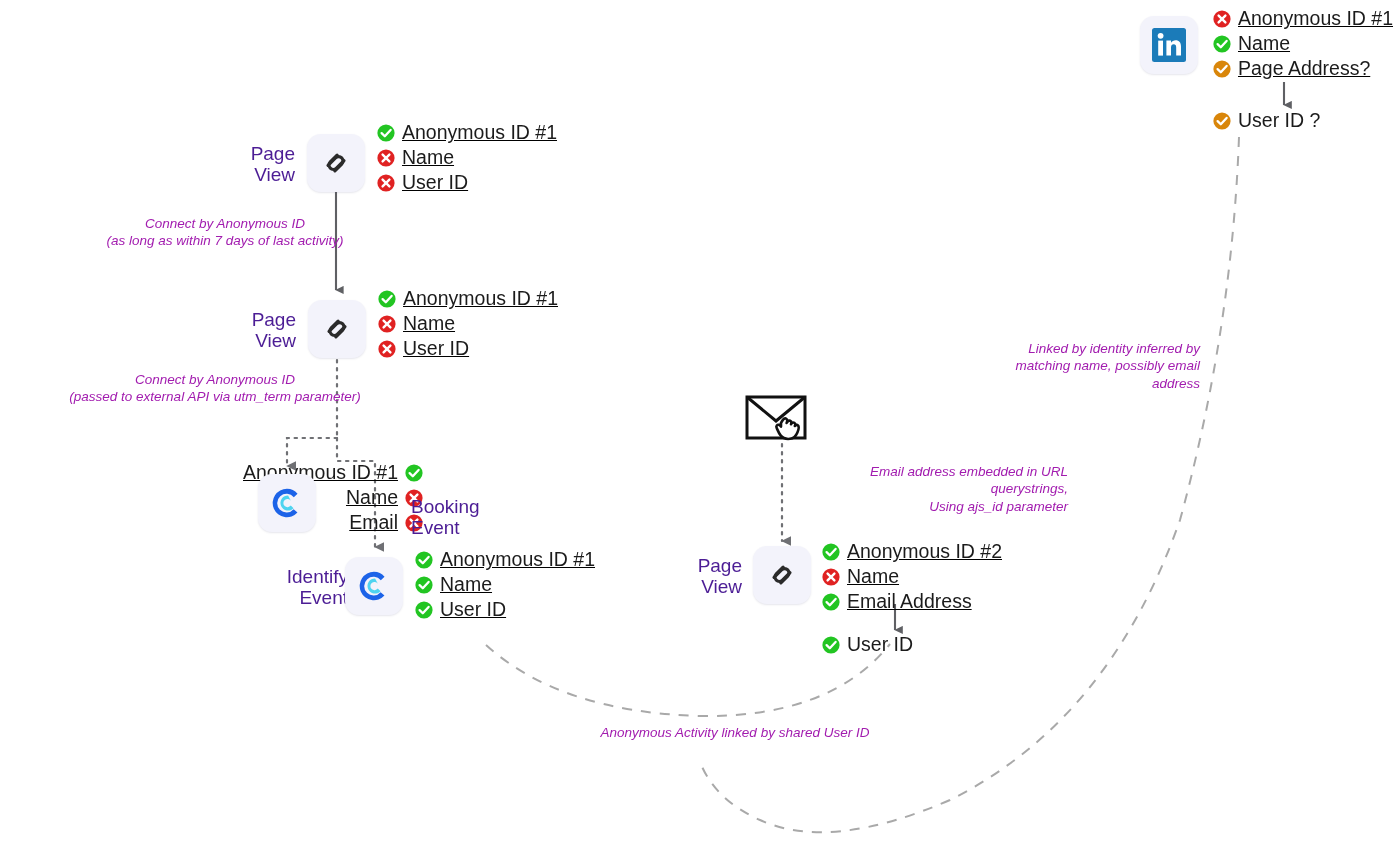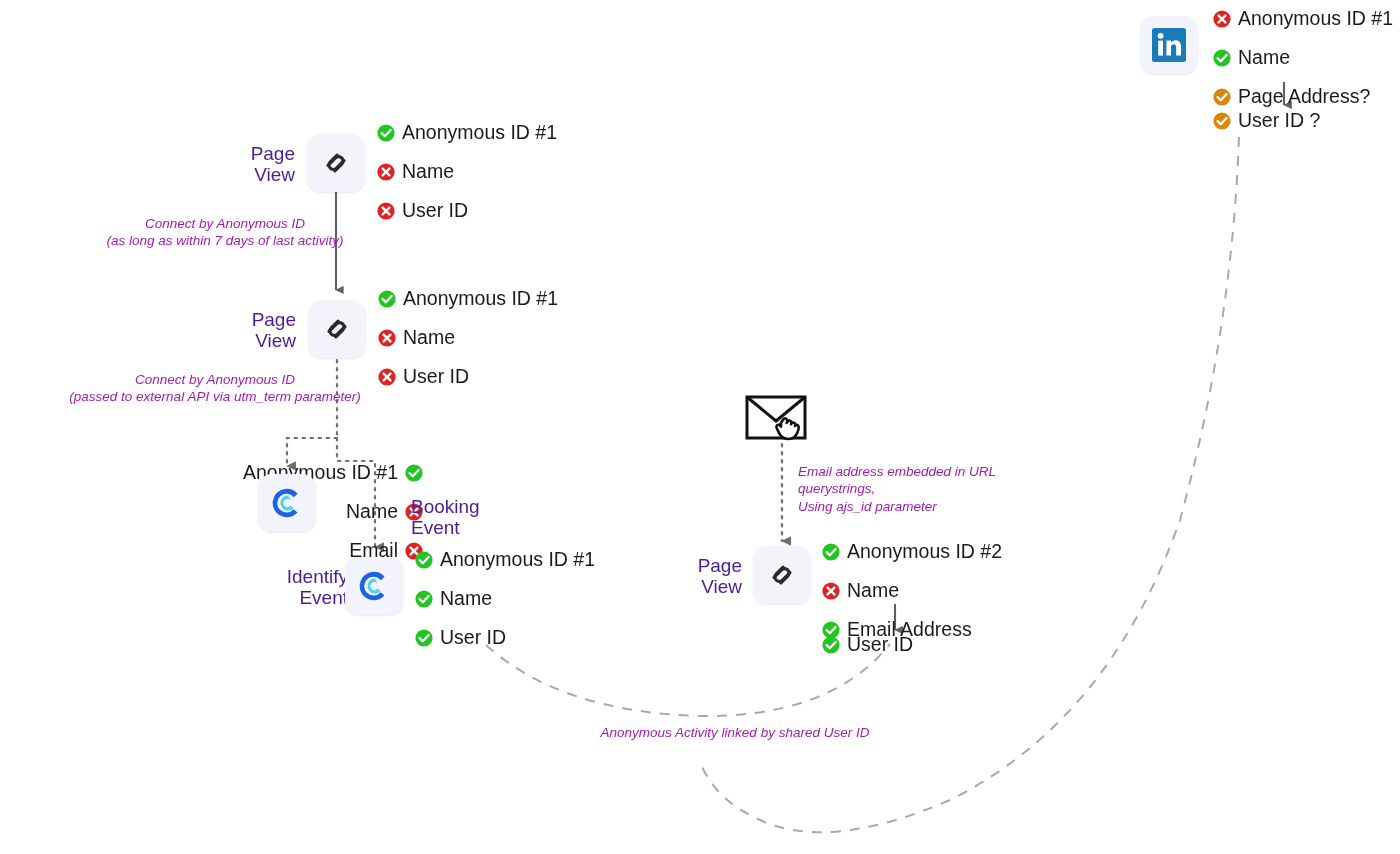--- a/index.html
+++ b/index.html
@@ -46,21 +46,22 @@
     text-align: right;
     white-space: pre-line;
   }
   .node-label.left { transform: translateX(-100%); }
 
   
   .attrs {
     position: absolute;
     display: flex;
     flex-direction: column;
-    gap: 17px;
+    gap: 3px;
+    text-decoration: underline;
   }
   .attr-row {
     display: flex;
     align-items: center;
     gap: 7px;
     height: 22px;
   }
   .attr-row.rev { flex-direction: row-reverse; }
   .attr-text {
     font-size: 19.5px;
@@ -80,21 +81,21 @@
   .annot {
     position: absolute;
     font-size: 13.5px;
     font-style: italic;
     line-height: 1.28;
     color: #a21caf;
     white-space: pre-line;
   }
   .annot.center { text-align: center; transform: translateX(-50%); }
   .annot.right  { text-align: right; transform: translateX(-100%); }
-  .annot.left   { text-align: left; }
+  .annot.left   { text-align: right; }
 </style>
 </head>
 <body>
 
 <div id="canvas">
 
   <svg id="edges" viewBox="0 0 1400 854">
     <defs>
       <marker id="ah-solid" markerWidth="9" markerHeight="9" refX="4.5" refY="7.6" orient="auto" markerUnits="userSpaceOnUse">
         <path d="M0.4 0 L8.6 0 L4.5 8.4 Z" fill="#5f6064"></path>
@@ -396,16 +397,19 @@
   </div>
 
   <div class="attr-row" style="position:absolute; left:1213px; top:110px;">
     <span class="badge"><svg width="18" height="18" viewBox="0 0 18 18">
           <circle cx="9" cy="9" r="8.6" fill="#d9860a"></circle>
           <path d="M4.6 9.1 L7.8 12.3 L13.6 5.9" fill="none" stroke="#fff" stroke-width="2.3" stroke-linecap="round" stroke-linejoin="round"></path>
         </svg></span>
     <span class="attr-text">User ID ?</span>
   </div>
 
+  <div class="annot right" style="left:1200px; top:340px; width:230px;">Linked by identity inferred by
+matching name, possibly email
+address</div>
 
   <div class="annot center" style="left:735px; top:724px; width:420px;">Anonymous Activity linked by shared User ID</div>
 
 </div>
 
 </body></html>

